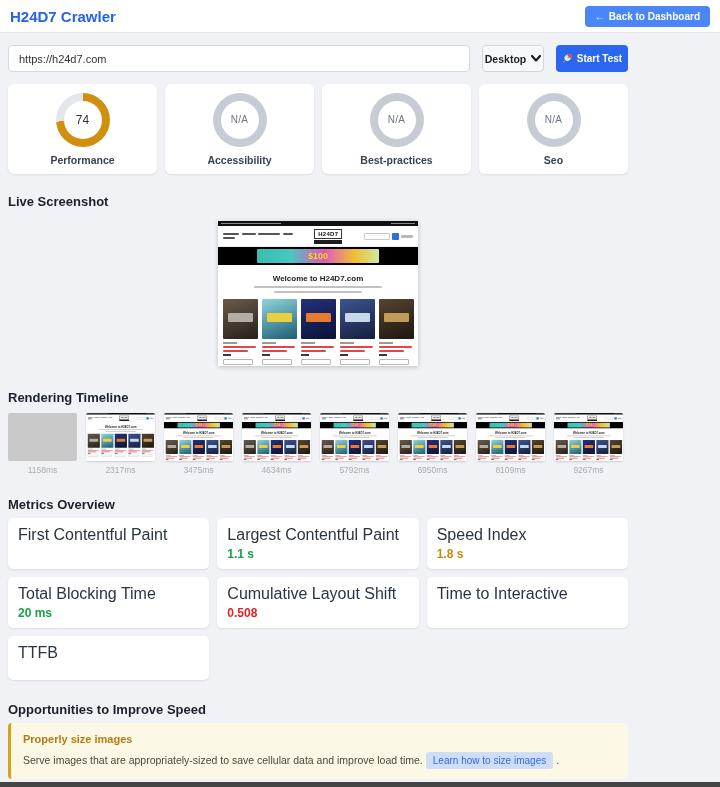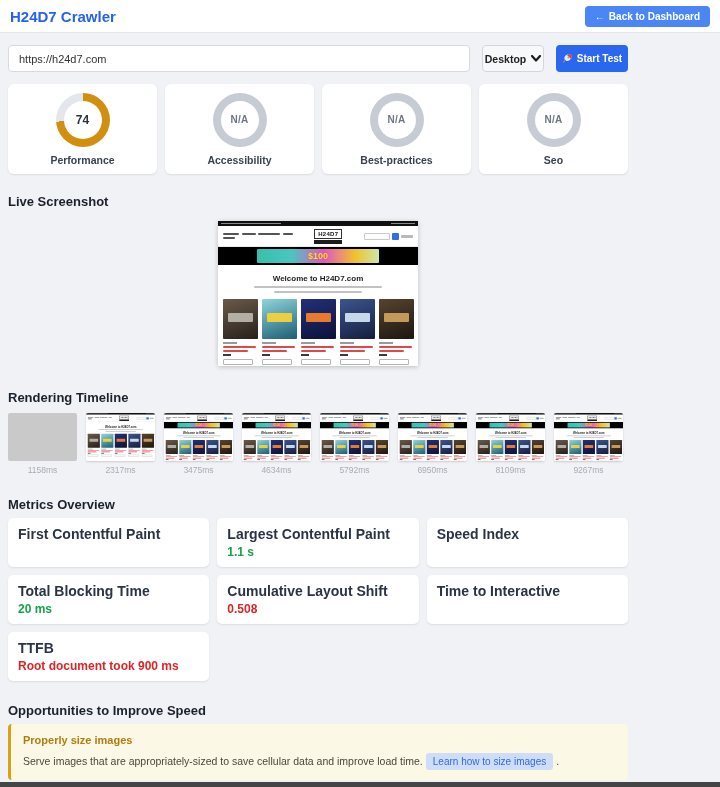--- a/index.html
+++ b/index.html
@@ -43,21 +43,21 @@
   
   .scores { display:grid; grid-template-columns:repeat(4,149px); gap:8px; margin-bottom:4px; }
   .score-card {
     background:#fff; border-radius:6px; box-shadow:0 1px 2px rgba(25,35,60,.1);
     height:90px; display:flex; flex-direction:column; align-items:center; justify-content:center; gap:7px;
   }
   .donut { width:54px; height:54px; border-radius:50%; display:flex; align-items:center; justify-content:center; }
   .donut-inner {
     width:38px; height:38px; border-radius:50%; background:#fff;
     display:flex; align-items:center; justify-content:center;
-    font-size:12px; font-weight:bold; color:#2b333f;text-align:right;
+    font-size:12px; font-weight:normal; color:#2b333f;text-align:right;
   }
   .donut-inner.na { font-size:10px; color:#6e7683; letter-spacing:.2px; }
   .score-label { font-size:10.5px; font-weight:bold; color:#39424f; }
   
   .sec-h { font-size:13px; font-weight:bold; color:#1a212c; margin:20px 0 6px 0; }
   
   .shot-center { width:620px; display:flex; justify-content:center; }
   .shot-frame { box-shadow:0 1px 5px rgba(0,0,0,.22); border-radius:2px; margin-top:6px; }
   .minisite { width:200px; height:145px; background:#fff; overflow:hidden; position:relative; }
   .ms-topbar { height:5px; background:#101010; display:flex; justify-content:space-between; align-items:center; padding:0 3px; }
@@ -96,21 +96,21 @@
   .tl-thumb { width:69px; height:48px; background:#fff; border-radius:2px; overflow:hidden; box-shadow:0 1px 2px rgba(0,0,0,.15); position:relative; }
   .tl-thumb.blank { background:#c9c9c9; box-shadow:none; }
   .tl-thumb .minisite { transform:scale(0.347); transform-origin:top left; }
   .tl-caption { text-align:center; font-size:8.5px; color:#a7acb4; margin-top:4px; }
   
   .metrics { display:grid; grid-template-columns:repeat(3,1fr); gap:8px; width:620px; }
   .metric-card {
     background:#fff; border-radius:5px; box-shadow:0 1px 2px rgba(25,35,60,.1);
     padding:8px 10px; min-height:44px;
   }
-  .metric-label { font-size:14px; font-weight:bold; color:#2b3442; margin-bottom:3px; }
+  .metric-label { font-size:16px; font-weight:normal; color:#2b3442; margin-bottom:3px; }
   .metric-value { font-size:12px; font-weight:bold; }
   
   .opp-card {
     background:#fcf8e6; border-left:3px solid #d6a318; border-radius:4px;
     padding:10px 12px; margin-bottom:10px; width:620px;
   }
   .opp-title { font-size:11px; font-weight:bold; color:#b07c12; margin-bottom:7px; }
   .opp-desc { font-size:10.5px; color:#4c463b; line-height:1.5; }
   .opp-link {
     background:#cfdef8; color:#3568e8; border:none; border-radius:3px;
@@ -932,35 +932,35 @@
     <div class="metrics" id="metrics">
         <div class="metric-card">
           <div class="metric-label">First Contentful Paint</div>
         </div>
         <div class="metric-card">
           <div class="metric-label">Largest Contentful Paint</div>
           <div class="metric-value" style="color: rgb(22, 163, 74);">1.1 s</div>
         </div>
         <div class="metric-card">
           <div class="metric-label">Speed Index</div>
+          <div class="metric-value" style="color: rgb(200, 136, 15);">1.8 s</div>
         </div>
         <div class="metric-card">
           <div class="metric-label">Total Blocking Time</div>
           <div class="metric-value" style="color: rgb(22, 163, 74);">20 ms</div>
         </div>
         <div class="metric-card">
           <div class="metric-label">Cumulative Layout Shift</div>
           <div class="metric-value" style="color: rgb(220, 38, 38);">0.508</div>
         </div>
         <div class="metric-card">
           <div class="metric-label">Time to Interactive</div>
         </div>
         <div class="metric-card">
           <div class="metric-label">TTFB</div>
-          <div class="metric-value" style="color: rgb(220, 38, 38);">Root document took 900 ms</div>
         </div>
       </div>
 
     <h2 class="sec-h" style="margin-top:22px;">Opportunities to Improve Speed</h2>
     <div id="opps">
         <div class="opp-card">
           <div class="opp-title">Properly size images</div>
           <div class="opp-desc"><span>Serve images that are appropriately-sized to save cellular data and improve load time.</span><button class="opp-link">Learn how to size images</button><span>.</span></div>
         </div>
         <div class="opp-card"></div>

